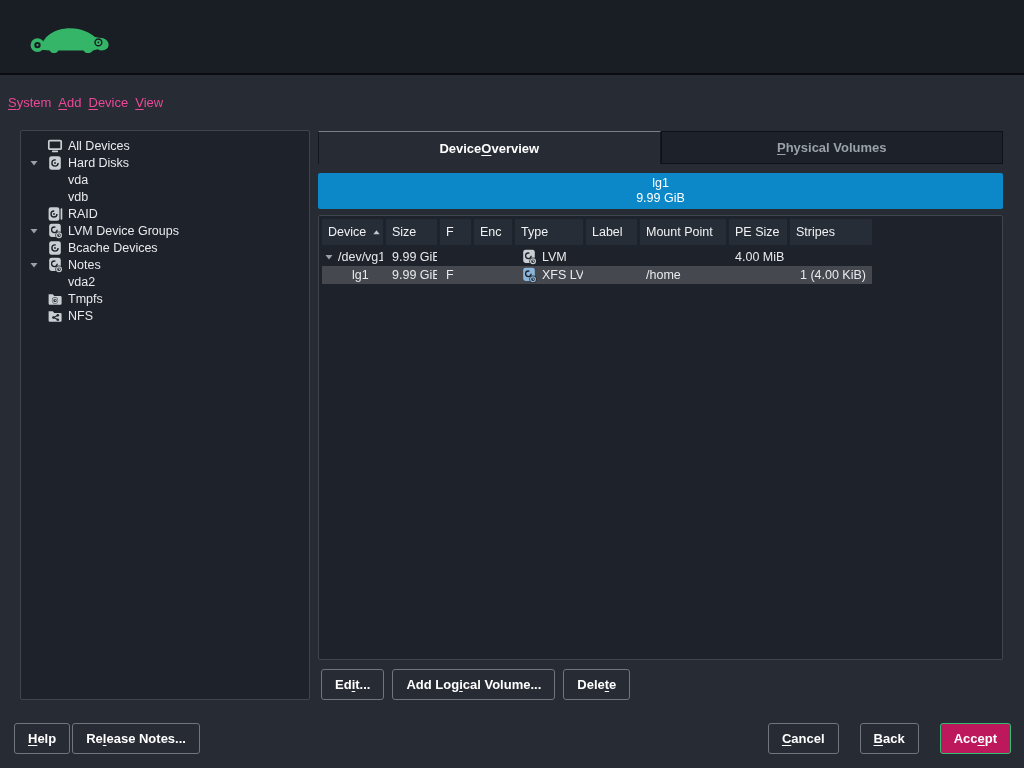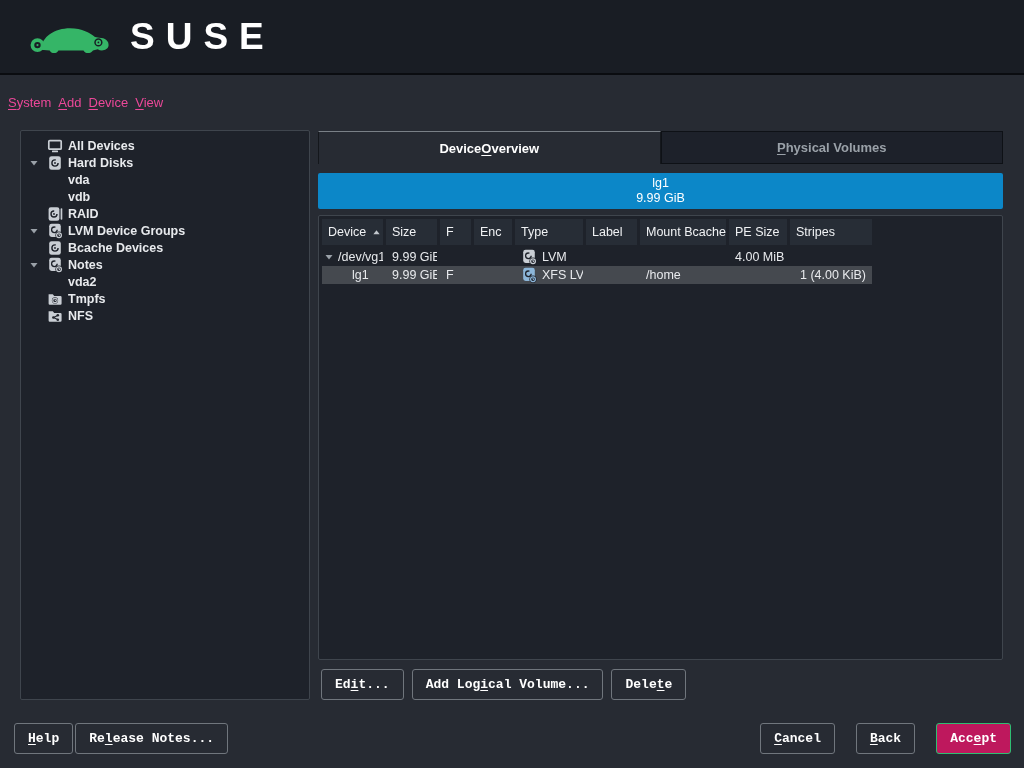--- a/index.html
+++ b/index.html
@@ -25,21 +25,21 @@
     position:absolute; left:0; top:77px; width:1024px; height:50px;
     display:flex; align-items:center; padding-left:8px; gap:7px;
     font-size:13px; color:#ec4899;
   }
   .menu-item { cursor:default; }
 
   
   .sidebar {
     position:absolute; left:20px; top:130px; width:290px; height:570px;
     background:#1e222a; border:1px solid #3f454d; border-radius:2px;
-    padding-top:6px; overflow:hidden;font-weight:bold;
+    padding-top:6px; overflow:hidden;
   }
   .s-item { height:17px; display:flex; align-items:center; padding-left:8px; font-size:12.5px; }
   .s-item.selected { background:#454a51; }
   .slot-exp  { width:18px; flex:none; display:flex; align-items:center; color:#9aa1a8; }
   .slot-icon { width:21px; flex:none; display:flex; align-items:center; color:#c9ced4; }
   .s-label { white-space:nowrap; }
 
   
   .tabbar { position:absolute; left:318px; top:131px; width:685px; height:33px; display:flex; }
   .tab {
@@ -77,21 +77,21 @@
   .indent-child { padding-left:30px; }
   .sort-arrow { margin-left:6px; color:#c2c7cd; }
   .row-exp { margin-right:4px; color:#9aa1a8; flex:none; }
   .icon-gray { color:#c9ced4; }
   .icon-blue { color:#8cb6d9; }
 
   
   .btn {
     height:31px; background:transparent; border:1px solid #70767d; border-radius:3px;
     color:#ffffff; font-weight:bold; font-size:13px; padding:0 13px;
-    font-family:Liberation Mono, monospace; cursor:default;
+    font-family:Liberation Sans, sans-serif; cursor:default;
   }
   .btn.primary { background:#be185d; border-color:#2fbe73; }
   .actions { position:absolute; left:321px; top:669px; display:flex; gap:8px; }
   .footer-left  { position:absolute; left:14px;  top:723px; display:flex; gap:2px; }
   .footer-right { position:absolute; right:13px; top:723px; display:flex; gap:21px; }
 
   .icon16 { width:16px; height:16px; display:block; }
   .icon10 { width:10px; height:10px; display:block; }
   .icon9  { width:9px;  height:9px;  display:block; }
   .defs-hidden { position:absolute; width:0; height:0; overflow:hidden; }
@@ -148,21 +148,20 @@
 <div class="header">
   <svg width="88" height="46" viewBox="0 0 130 56">
     <circle cx="14" cy="40" r="7.5" fill="none" stroke="#35b567" stroke-width="5.5"></circle>
     <circle cx="14" cy="40" r="1.6" fill="#35b567"></circle>
     <path d="M19 47 C20 27 40 15 62 15 C80 15 92 22 99 28 L105 29
              C114 29 120 34 119 41 C118 47 109 50 103 46
              L96 48 C93 53 84 53 82 48 L45 48 C43 53 34 53 32 48 Z" fill="#35b567"></path>
     <circle cx="104" cy="36" r="5" fill="none" stroke="#191d24" stroke-width="2.2"></circle>
     <circle cx="104" cy="36" r="1.3" fill="#191d24"></circle>
   </svg>
-  <span class="brand-text">SUSE</span>
 </div>
 
 <div class="menubar">
   <span class="menu-item"><span></span><span class="mn">S</span><span>ystem</span></span>
   <span class="menu-item"><span></span><span class="mn">A</span><span>dd</span></span>
   <span class="menu-item"><span></span><span class="mn">D</span><span>evice</span></span>
   <span class="menu-item"><span></span><span class="mn">V</span><span>iew</span></span>
 </div>
 
 <div class="sidebar">
@@ -304,21 +303,21 @@
     <div class="th c3">
         <span>Enc</span>
       </div>
     <div class="th c4">
         <span>Type</span>
       </div>
     <div class="th c5">
         <span>Label</span>
       </div>
     <div class="th c6">
-        <span>Mount Bcache</span>
+        <span>Mount Point</span>
       </div>
     <div class="th c7">
         <span>PE Size</span>
       </div>
     <div class="th c8">
         <span>Stripes</span>
       </div>
   </div>
 
   <div class="trow">

